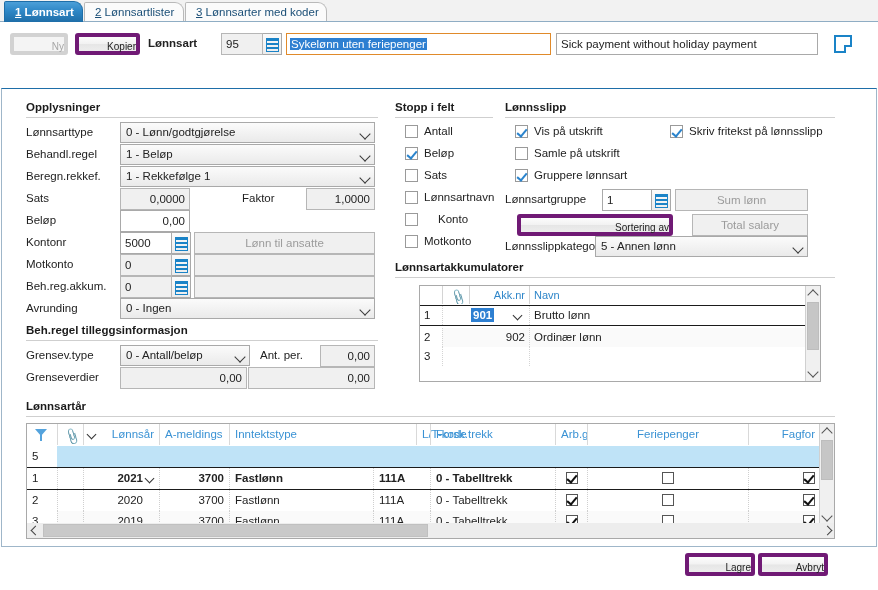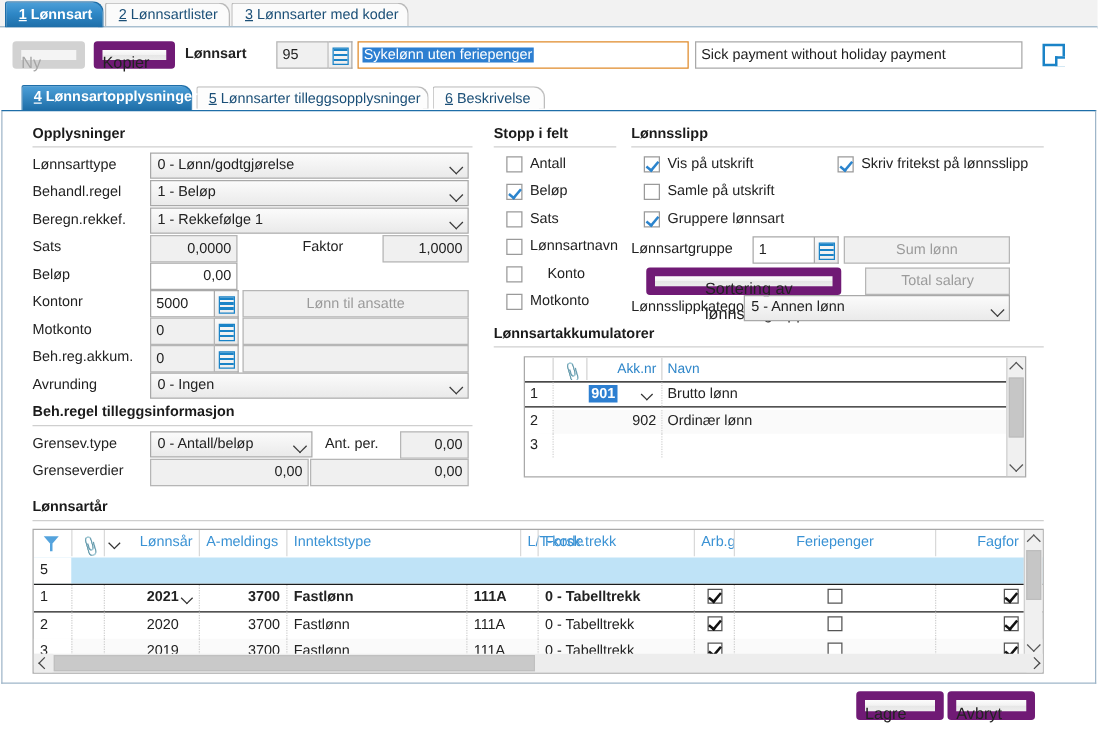--- a/index.html
+++ b/index.html
@@ -31,23 +31,23 @@
   .otab.active{
     top:1px;height:21px;line-height:20px;color:#ffffff;font-weight:bold;
     background:linear-gradient(to bottom,#4c9fd8 0%,#2e87c6 45%,#1e6ea8 100%);
     border:1px solid #1e6ea8;border-bottom:none;z-index:5;
   }
 
   
   .toolbar{position:absolute;left:0;top:22px;width:878px;height:46px;background:#ffffff;}
   .btn{
     position:absolute;box-sizing:border-box;height:22px;line-height:20px;
-    text-align:left;font-size:13px;color:#222;
+    text-align:right;font-size:10px;color:#222;
     background:linear-gradient(to bottom,#fcfcfc 0%,#f2f2f2 48%,#e6e6e6 52%,#ededed 100%);
-    border:7px solid #701a75;border-radius:3px;cursor:pointer;
+    border:4px solid #701a75;border-radius:3px;cursor:pointer;
   }
   .btn.disabled{color:#a6a6a6;background:#f4f4f4;border-color:#d2d2d2;cursor:default;}
 
   .lbl{position:absolute;font-size:11.5px;color:#222;white-space:nowrap;}
   .lbl.bold{font-weight:bold;}
 
   .tbox{
     position:absolute;box-sizing:border-box;height:22px;line-height:20px;
     background:#ffffff;border:1px solid #a9a9a9;font-size:11.5px;color:#222;
     padding:0 4px;white-space:nowrap;overflow:hidden;
@@ -213,34 +213,20 @@
     <div class="lookup" style="left:263px;top:11px;">
         <i></i>
       </div>
     <div class="tbox focus" style="left:286px;top:11px;width:265px;padding:0 3px;">
       <span class="sel">Sykelønn uten feriepenger</span>
     </div>
     <div class="tbox" style="left:556px;top:11px;width:262px;">Sick payment without holiday payment</div>
     <div class="noteicon" style="left:834px;top:13px;"></div>
   </div>
 
-  <div class="itabs">
-    <div class="itab active" style="left:17px;width:137px;">
-      <span class="num">4</span>
-      <span>Lønnsartopplysninger</span>
-    </div>
-    <div class="itab" style="left:157px;width:186px;">
-      <span class="num">5</span>
-      <span>Lønnsarter tilleggsopplysninger</span>
-    </div>
-    <div class="itab" style="left:346px;width:90px;">
-      <span class="num">6</span>
-      <span>Beskrivelse</span>
-    </div>
-  </div>
 
   <div class="panel">
 
     <div class="sechead" style="left:24px;top:12px;">
       <span>Opplysninger</span>
     </div>
     <div class="secrule" style="left:24px;top:28px;width:352px;"></div>
 
     <div class="lbl" style="left:24px;top:37px;">Lønnsarttype</div>
     <div class="combo" style="left:118px;top:33px;width:255px;">

